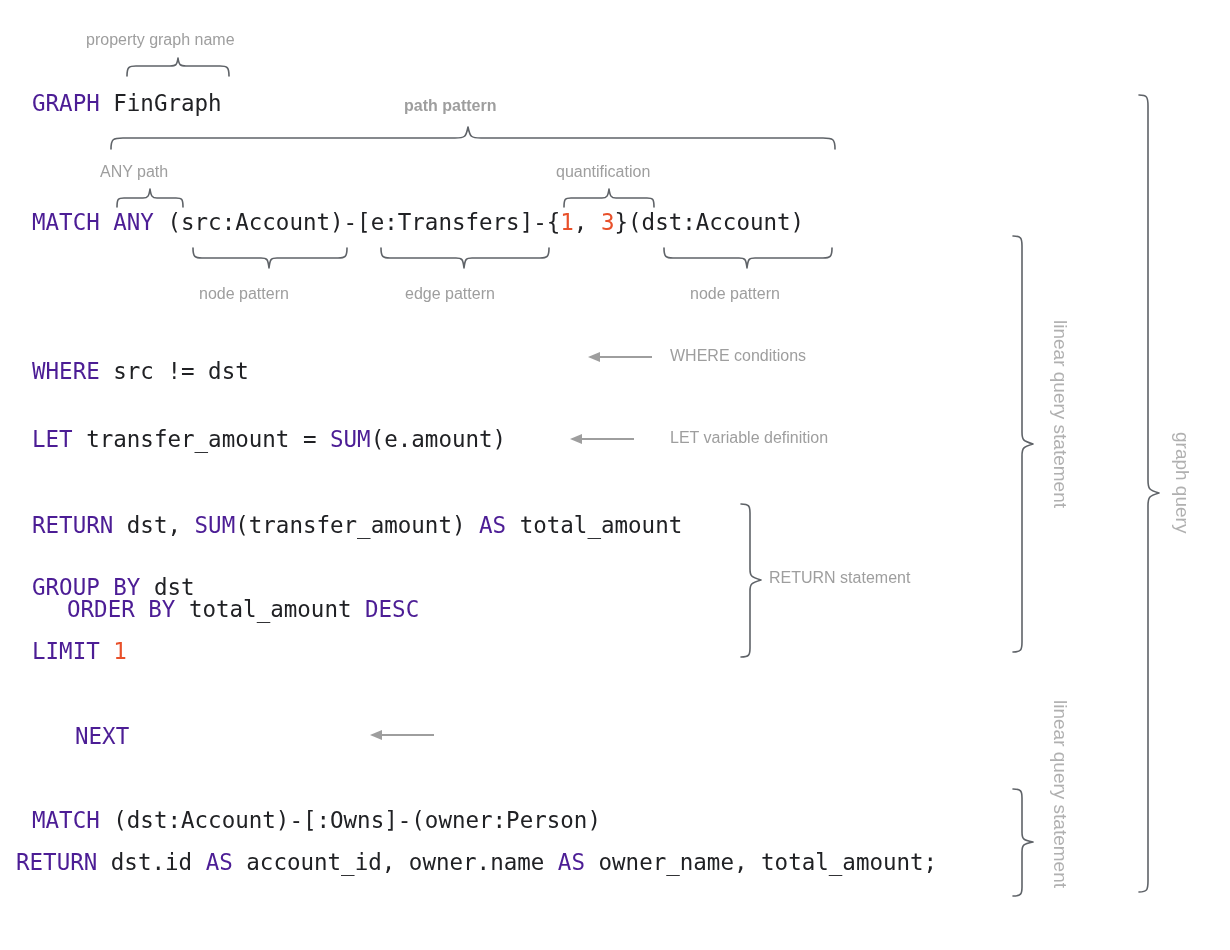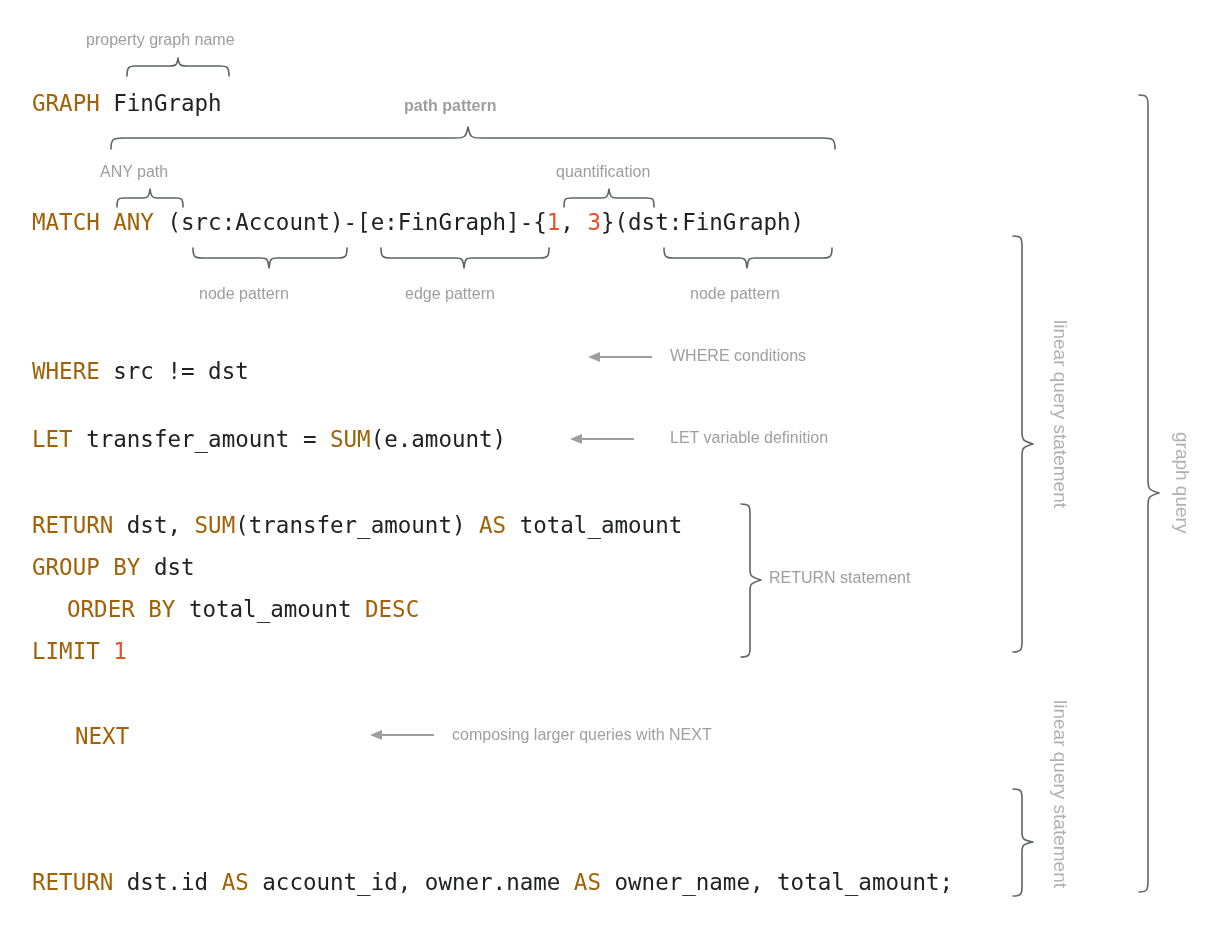--- a/index.html
+++ b/index.html
@@ -25,21 +25,21 @@
   
   .code {
     position: absolute;
     font-family: "DejaVu Sans Mono", "Liberation Mono", monospace;
     font-size: 22.5px;
     letter-spacing: 0px;
     line-height: 30px;
     white-space: pre;
     color: #202124;
   }
-  .kw  { color: #a16207; }
+  .kw  { color: #4c1d95; }
   .num { color: #e8502a; }
   .pl  { color: #202124; }
 
   
   .lbl {
     position: absolute;
     font-family: "Liberation Sans", sans-serif;
     font-size: 16px;
     color: #9e9e9e;
     white-space: nowrap;
@@ -83,38 +83,39 @@
   }
   .arrow polygon { fill: #9e9e9e; }
 </style>
 </head>
 <body>
 
 <div id="stage">
 
   <div class="code" style="left:32px; top:88px;"><span class="kw">GRAPH</span><span class="pl"> FinGraph</span></div>
 
-  <div class="code" style="left:32px; top:207px;"><span class="kw">MATCH</span><span class="pl"> </span><span class="kw">ANY</span><span class="pl"> (src:Account)-[e:FinGraph]-{</span><span class="num">1</span><span class="pl">, </span><span class="num">3</span><span class="pl">}(dst:FinGraph)</span></div>
+  <div class="code" style="left:32px; top:207px;"><span class="kw">MATCH</span><span class="pl"> </span><span class="kw">ANY</span><span class="pl"> (src:Account)-[e:Transfers]-{</span><span class="num">1</span><span class="pl">, </span><span class="num">3</span><span class="pl">}(dst:Account)</span></div>
 
   <div class="code" style="left:32px; top:356px;"><span class="kw">WHERE</span><span class="pl"> src != dst</span></div>
 
   <div class="code" style="left:32px; top:424px;"><span class="kw">LET</span><span class="pl"> transfer_amount = </span><span class="kw">SUM</span><span class="pl">(e.amount)</span></div>
 
   <div class="code" style="left:32px; top:510px;"><span class="kw">RETURN</span><span class="pl"> dst, </span><span class="kw">SUM</span><span class="pl">(transfer_amount) </span><span class="kw">AS</span><span class="pl"> total_amount</span></div>
 
-  <div class="code" style="left:32px; top:552px;"><span class="kw">GROUP BY</span><span class="pl"> dst</span></div>
+  <div class="code" style="left:32px; top:572px;"><span class="kw">GROUP BY</span><span class="pl"> dst</span></div>
 
   <div class="code" style="left:32px; top:594px;margin-left:35px;"><span class="kw">ORDER BY</span><span class="pl"> total_amount </span><span class="kw">DESC</span></div>
 
   <div class="code" style="left:32px; top:636px;text-align:right;"><span class="kw">LIMIT</span><span class="pl"> </span><span class="num">1</span></div>
 
   <div class="code" style="left:32px; top:721px;margin-left:43px;"><span class="kw">NEXT</span></div>
 
+  <div class="code" style="left:32px; top:805px;"><span class="kw">MATCH</span><span class="pl"> (dst:Account)-[:Owns]-(owner:Person)</span></div>
 
-  <div class="code" style="left:32px; top:847px;margin-top:20px;"><span class="kw">RETURN</span><span class="pl"> dst.id </span><span class="kw">AS</span><span class="pl"> account_id, owner.name </span><span class="kw">AS</span><span class="pl"> owner_name, total_amount;</span></div>
+  <div class="code" style="left:16px; top:847px;"><span class="kw">RETURN</span><span class="pl"> dst.id </span><span class="kw">AS</span><span class="pl"> account_id, owner.name </span><span class="kw">AS</span><span class="pl"> owner_name, total_amount;</span></div>
 
   <div class="lbl" style="left:86px; top:29px;">property graph name</div>
 
   <svg class="brace" style="left:126px; top:57px;" width="104" height="20" viewBox="0 0 104 20">
     <path d="M1,19 C1,10 3,9 10,9 L44,9 C50,9 51,8 52,1 C53,8 54,9 60,9 L94,9 C101,9 103,10 103,19"></path>
   </svg>
 
   <div class="lbl" style="left:404px; top:95px;font-weight:bold;">path pattern</div>
 
   <svg class="brace" style="left:110px; top:126px;" width="726" height="24" viewBox="0 0 726 24">
@@ -162,21 +163,20 @@
 
   <svg class="brace" style="left:740px; top:503px;" width="24" height="156" viewBox="0 0 24 156">
     <path d="M1,1 C9,1 10,3 10,10 L10,66 C10,73 11,74 21,77 C11,80 10,81 10,88 L10,145 C10,152 9,154 1,154"></path>
   </svg>
   <div class="lbl" style="left:769px; top:567px;">RETURN statement</div>
 
   <svg class="arrow" style="left:370px; top:728px;" width="66" height="14" viewBox="0 0 66 14">
     <line x1="64" y1="7" x2="8" y2="7"></line>
     <polygon points="0,7 12,2 12,12"></polygon>
   </svg>
-  <div class="lbl" style="left:452px; top:724px;">composing larger queries with NEXT</div>
 
   <svg class="brace" style="left:1012px; top:235px;" width="24" height="418" viewBox="0 0 24 418">
     <path d="M1,1 C9,1 10,3 10,11 L10,197 C10,205 11,206 21,209 C11,212 10,213 10,221 L10,407 C10,415 9,417 1,417"></path>
   </svg>
   <div class="vlbl" style="left:1070px; top:320px;">linear query statement</div>
 
   <svg class="brace" style="left:1012px; top:788px;" width="24" height="110" viewBox="0 0 24 110">
     <path d="M1,1 C9,1 10,3 10,10 L10,44 C10,51 11,52 21,54 C11,56 10,57 10,64 L10,99 C10,106 9,108 1,108"></path>
   </svg>
   <div class="vlbl" style="left:1070px; top:700px;">linear query statement</div>

